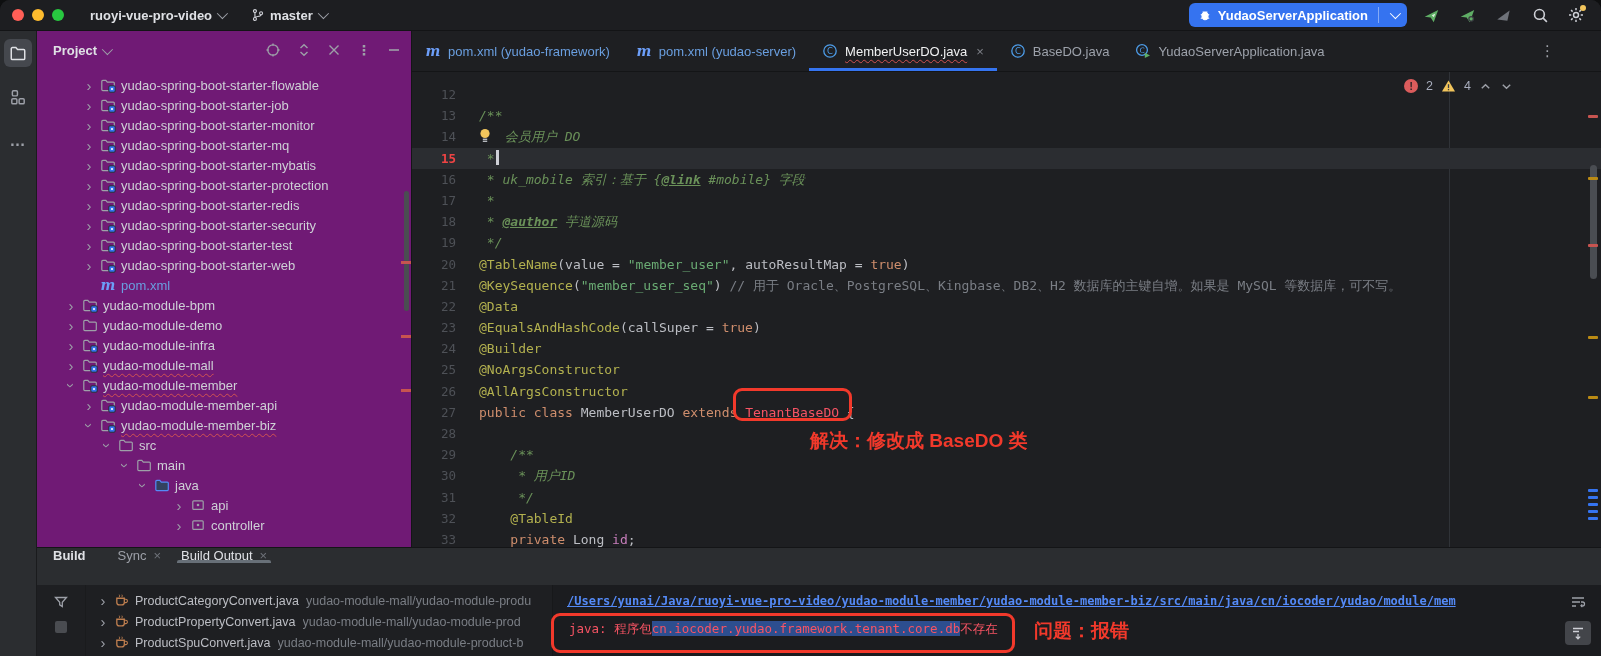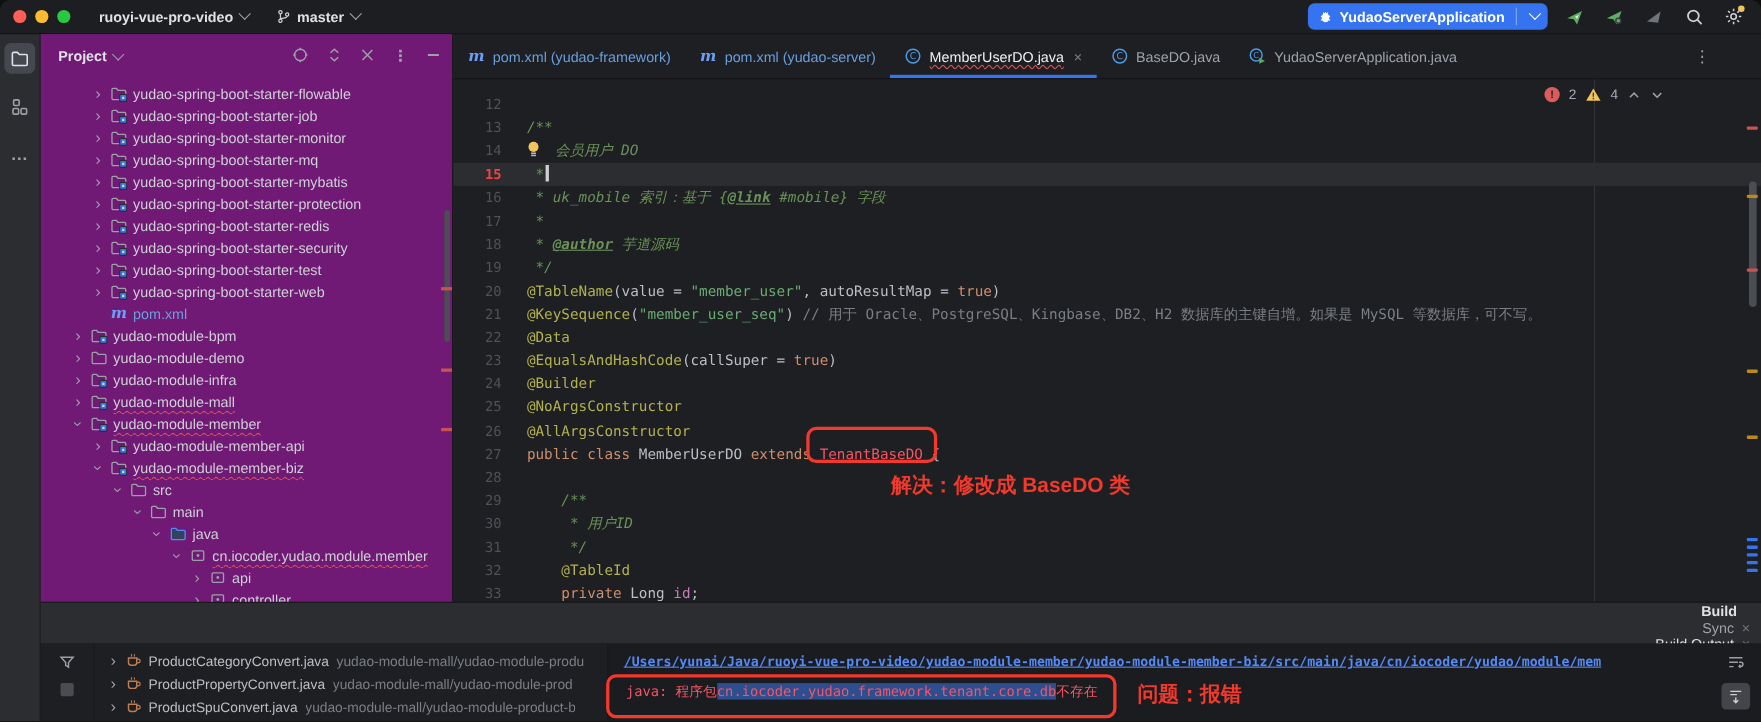--- a/index.html
+++ b/index.html
@@ -78,21 +78,21 @@
   .guide{position:absolute;top:0;bottom:0;left:1037px;width:1px;background:#303338;}
   .inspections{position:absolute;top:7px;right:88px;display:flex;align-items:center;gap:8px;color:#A8ADBD;font-family:"Liberation Sans",sans-serif;font-size:12.5px;}
   .insp-err{width:14px;height:14px;border-radius:50%;background:#DB5C5C;color:#1E1F22;font-weight:800;font-size:10px;display:flex;align-items:center;justify-content:center;}
   .stripe{position:absolute;top:0;bottom:0;right:0;width:16px;}
   .sthumb{position:absolute;right:4px;top:93px;width:7px;height:114px;border-radius:4px;background:#4A4D52;}
   .smark{position:absolute;right:3px;width:10px;height:3px;border-radius:1px;}
   .sm-red{background:#C75450}.sm-yel{background:#BB8B14}.sm-blu{background:#3574F0;height:2.5px;}
 
   
   .build-panel{height:110px;border-top:1px solid #141517;display:flex;flex-direction:column;}
-  .build-header{height:37px;background:#2B2D30;display:flex;align-items:flex-end;padding-left:16px;font-size:13px;flex-direction:column;}
+  .build-header{height:37px;background:#2B2D30;display:flex;align-items:flex-start;padding-left:16px;font-size:13px;}
   .bh-title{color:#DFE1E5;font-weight:700;display:flex;align-items:center;margin-right:22px;}
   .btab{display:flex;align-items:center;gap:7px;padding:0 10px;color:#9DA0A8;position:relative;}
   .btab .close{color:#6F737A;font-size:13px;}
   .btab.active{color:#DFE1E5;}
   .btab.active::after{content:"";position:absolute;left:6px;right:6px;bottom:0;height:3px;border-radius:2px 2px 0 0;background:#687078;}
   .build-body{flex:1;display:flex;background:#1E1F22;position:relative;min-height:0;}
   .build-toolbar{width:48px;flex:0 0 48px;border-right:1px solid #1A1B1D;display:flex;flex-direction:column;align-items:center;padding-top:9px;gap:11px;}
   .stop-sq{width:12px;height:12px;border-radius:2px;background:#4A4C51;}
   .build-tree{width:466px;flex:0 0 466px;overflow:hidden;padding-top:5px;font-size:12.5px;color:#BCBEC4;}
   .brow{height:21px;display:flex;align-items:center;white-space:nowrap;padding-left:10px;}
@@ -451,30 +451,20 @@
                 <span class="tlabel">main</span>
               </div>
               <div class="trow" style="padding-left: 98px;">
                 <span class="chev open">›</span>
                 <span class="ticon">
                   <svg width="16" height="16" viewBox="0 0 16 16">
                     <path d="M1.8 4.4a1 1 0 0 1 1-1h3l1.5 1.7h6a1 1 0 0 1 1 1v6.5a1 1 0 0 1-1 1h-10.5a1 1 0 0 1-1-1z" fill="#33425f" stroke="#548AF7" stroke-width="1.2"></path>
                   </svg>
                 </span>
                 <span class="tlabel">java</span>
-              </div>
-              <div class="trow" style="padding-left: 116px;">
-                <span class="chev open">›</span>
-                <span class="ticon">
-                  <svg width="16" height="16" viewBox="0 0 16 16">
-                    <rect x="2.8" y="3.8" width="10.4" height="8.6" rx="1" fill="none" stroke="#9DA0A8" stroke-width="1.2"></rect>
-                    <circle cx="8" cy="8" r="1.3" fill="#9DA0A8"></circle>
-                  </svg>
-                </span>
-                <span class="tlabel errwave">cn.iocoder.yudao.module.member</span>
               </div>
               <div class="trow" style="padding-left: 134px;">
                 <span class="chev">›</span>
                 <span class="ticon">
                   <svg width="16" height="16" viewBox="0 0 16 16">
                     <rect x="2.8" y="3.8" width="10.4" height="8.6" rx="1" fill="none" stroke="#9DA0A8" stroke-width="1.2"></rect>
                     <circle cx="8" cy="8" r="1.3" fill="#9DA0A8"></circle>
                   </svg>
                 </span>
                 <span class="tlabel">api</span>

